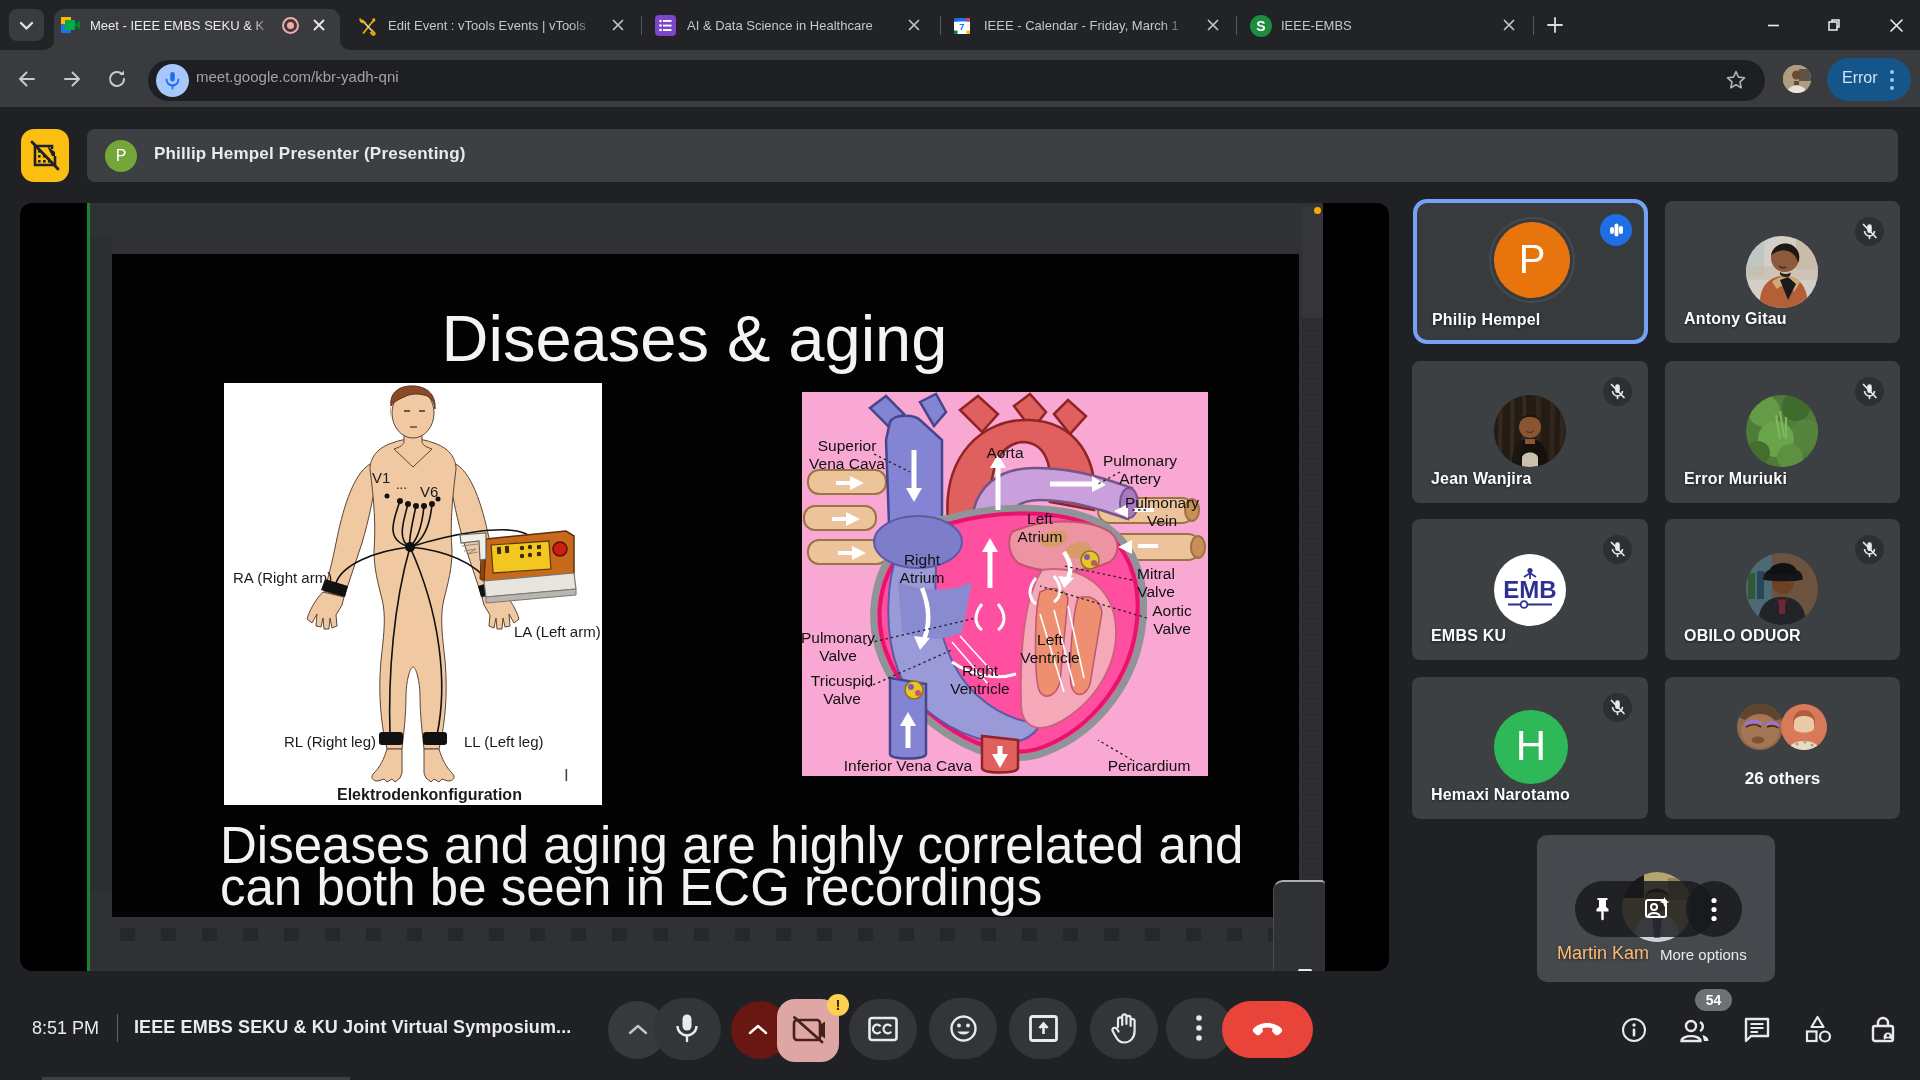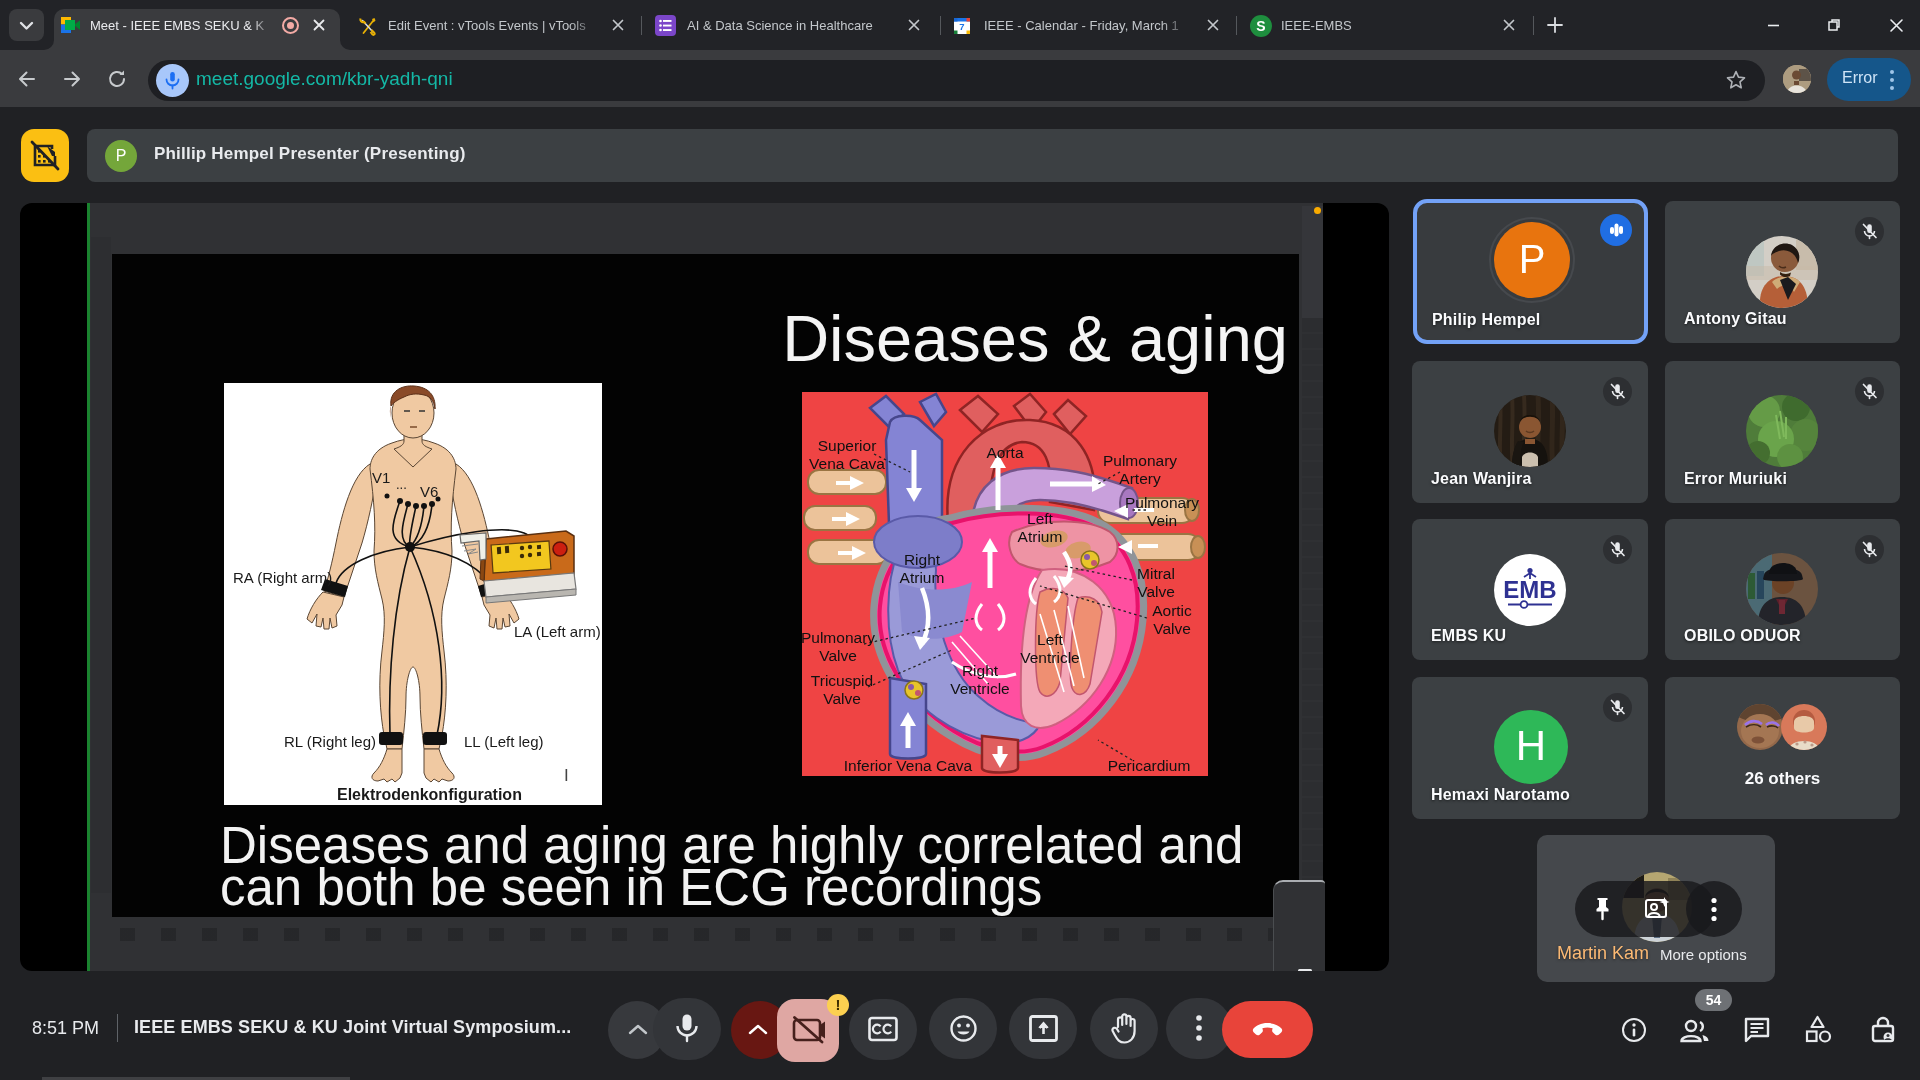--- a/index.html
+++ b/index.html
@@ -142,21 +142,21 @@
     <div class="abs" style="left:148px;top:10px;width:1617px;height:41px;background:#1e1f23;border-radius:21px;">
       <div class="abs" style="left:8px;top:4px;width:33px;height:33px;border-radius:50%;background:#a8c7fa;">
         <svg width="33" height="33" viewBox="0 0 33 33">
             <g stroke="#1b6ef3" stroke-width="1.8" fill="#1b6ef3">
               <rect x="14.2" y="8" width="4.6" height="9.5" rx="2.3" stroke="none"></rect>
               <path d="M10.5 15.5 a6 6 0 0 0 12 0" fill="none" stroke-linecap="round"></path>
               <path d="M16.5 21.5 V24.5" fill="none" stroke-linecap="round"></path>
             </g>
           </svg>
       </div>
-      <div class="abs" style="left:48px;top:8px;font-size:19px;color:#14b8a6;">meet.google.com/kbr-yadh-qni</div>
+      <div class="abs" style="left:48px;top:8px;font-size:15px;color:#a3a3a3;">meet.google.com/kbr-yadh-qni</div>
 
       <svg class="abs" style="left:1577px;top:9px;" width="22" height="22" viewBox="0 0 22 22">
           <path d="M11 2.6 L13.5 8.1 L19.5 8.8 L15 12.9 L16.2 18.8 L11 15.8 L5.8 18.8 L7 12.9 L2.5 8.8 L8.5 8.1 Z" fill="none" stroke="#aeb1b6" stroke-width="1.6" stroke-linejoin="round"></path>
         </svg>
     </div>
 
     <div class="abs" style="left:1783px;top:15px;width:28px;height:28px;border-radius:50%;overflow:hidden;background:#b4a284;">
       <svg width="28" height="28" viewBox="0 0 28 28">
         <rect width="28" height="28" fill="#ad9c80"></rect>
         <rect x="16" y="4" width="12" height="12" fill="#5d5348"></rect>
@@ -205,21 +205,21 @@
 
   <div id="present-tile">
 
     <div class="abs" style="left:68px;top:0;width:1235px;height:768px;background:#303134;"></div>
 
     <div class="abs" style="left:67px;top:0;width:3px;height:768px;background:#1a832f;"></div>
 
     <div class="abs" style="left:71px;top:34px;width:20px;height:656px;background:#2d2e31;"></div>
 
     <div class="abs" style="left:92px;top:51px;width:1187px;height:663px;background:#030303;">
-      <div class="abs" style="left:-11px;top:47px;width:1187px;text-align:right;color:#f4f4f4;font-size:65px;">Diseases &amp; aging</div>
+      <div class="abs" style="left:-11px;top:47px;width:1187px;text-align:center;color:#f4f4f4;font-size:65px;">Diseases &amp; aging</div>
 
       <div class="abs" style="left:112px;top:129px;width:378px;height:422px;background:#fff;" id="bodyimg">
         <svg width="378" height="422" viewBox="0 0 378 422">
 
           <g stroke="#5a4634" stroke-width="1">
 
             <path d="M146 81 C128 92 118 130 112 160 C108 180 104 196 100 208 L120 214 C126 196 132 178 138 160 C144 140 150 112 152 96 Z" fill="#f0c9a2"></path>
             <path d="M232 81 C250 92 260 130 266 160 C270 180 274 196 278 208 L258 214 C252 196 246 178 240 160 C234 140 228 112 226 96 Z" fill="#f0c9a2"></path>
 
             <path d="M99 209 C92 216 86 226 83 236 L88 240 L93 231 L92 243 L97 244 L99 235 L100 246 L105 246 L106 235 L108 245 L113 243 L112 232 L118 222 L120 214 Z" fill="#f0c9a2"></path>
@@ -295,21 +295,21 @@
             <text x="9" y="200">RA (Right arm)</text>
             <text x="290" y="254">LA (Left arm)</text>
             <text x="60" y="364">RL (Right leg)</text>
             <text x="240" y="364">LL (Left leg)</text>
             <text x="113" y="417" font-weight="bold" font-size="16">Elektrodenkonfiguration</text>
             <text x="340" y="398" font-size="17" fill="#444">I</text>
           </g>
         </svg>
       </div>
 
-      <div class="abs" style="left:690px;top:138px;width:406px;height:384px;background:#ef4444;" id="heartimg">
+      <div class="abs" style="left:690px;top:138px;width:406px;height:384px;background:#f9a8d4;" id="heartimg">
         <svg width="406" height="392" viewBox="0 0 406 392">
 
           <g fill="#ecc39a" stroke="#9a7443" stroke-width="2">
             <rect x="6" y="78" width="78" height="24" rx="11"></rect>
             <rect x="2" y="114" width="72" height="24" rx="11"></rect>
             <rect x="6" y="148" width="80" height="24" rx="11"></rect>
             <rect x="296" y="106" width="96" height="25" rx="12"></rect>
             <rect x="302" y="142" width="96" height="26" rx="12"></rect>
           </g>
           <ellipse cx="390" cy="118" rx="7" ry="11" fill="#c89056" stroke="#9a7443" stroke-width="2"></ellipse>

